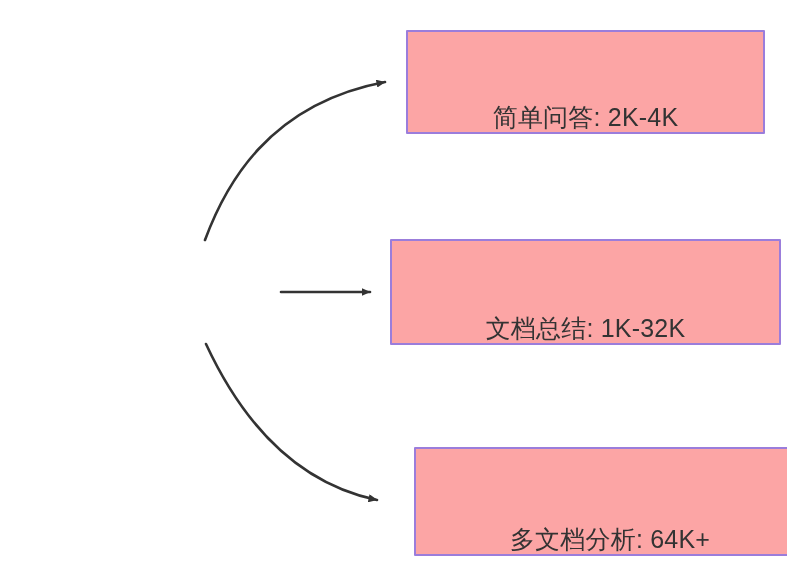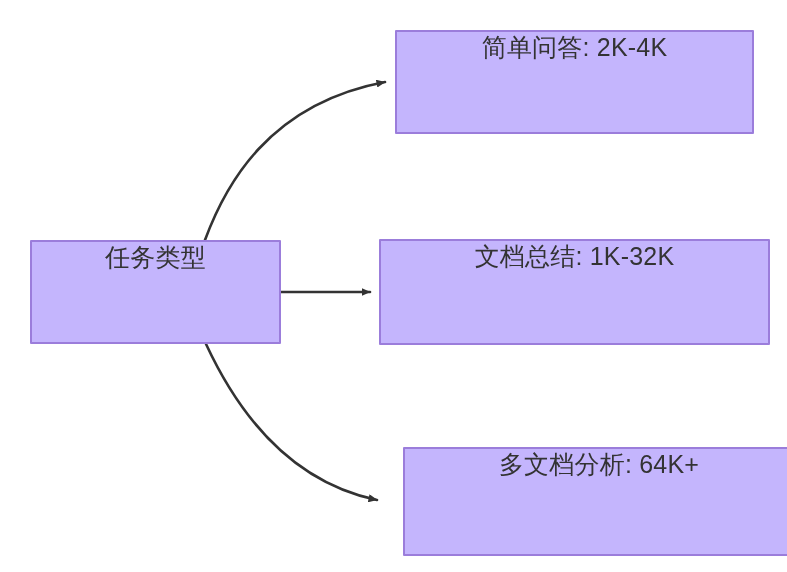--- a/index.html
+++ b/index.html
@@ -19,26 +19,27 @@
     position: absolute;
     left: 0;
     top: 0;
     width: 787px;
     height: 572px;
   }
   .node {
     position: absolute;
     box-sizing: border-box;
     display: flex;
-    align-items: flex-start;
+    align-items: flex-end;
     justify-content: center;
-    background: #c4b5fd;
+    background: #fca5a5;
     border: 2px solid #9b7ddb;
     border-radius: 1px;
     z-index: 2;
+    margin-left: 11px;
   }
   .node-label {
     color: #333333;
     font-size: 25px;
     line-height: 1.2;
     letter-spacing: 0.2px;
     white-space: nowrap;
     text-align: center;
   }
   #node-root   { left: 30px;  top: 240px; width: 251px; height: 104px; }
@@ -58,23 +59,20 @@
       </marker>
     </defs>
 
     <path d="M 205 240 C 225 186, 268 104, 385 82" fill="none" stroke="#333333" stroke-width="2.6" stroke-linecap="round" marker-end="url(#arrowhead)"></path>
 
     <path d="M 281 292 L 370 292" fill="none" stroke="#333333" stroke-width="2.6" stroke-linecap="round" marker-end="url(#arrowhead)"></path>
 
     <path d="M 206 344 C 232 400, 282 480, 377 500" fill="none" stroke="#333333" stroke-width="2.6" stroke-linecap="round" marker-end="url(#arrowhead)"></path>
   </svg>
 
-  <div class="node" id="node-root">
-    <span class="node-label">任务类型</span>
-  </div>
 
   <div class="node" id="node-task-1">
     <span class="node-label">简单问答: 2K-4K</span>
   </div>
 
   <div class="node" id="node-task-2">
     <span class="node-label">文档总结: 1K-32K</span>
   </div>
 
   <div class="node" id="node-task-3">

